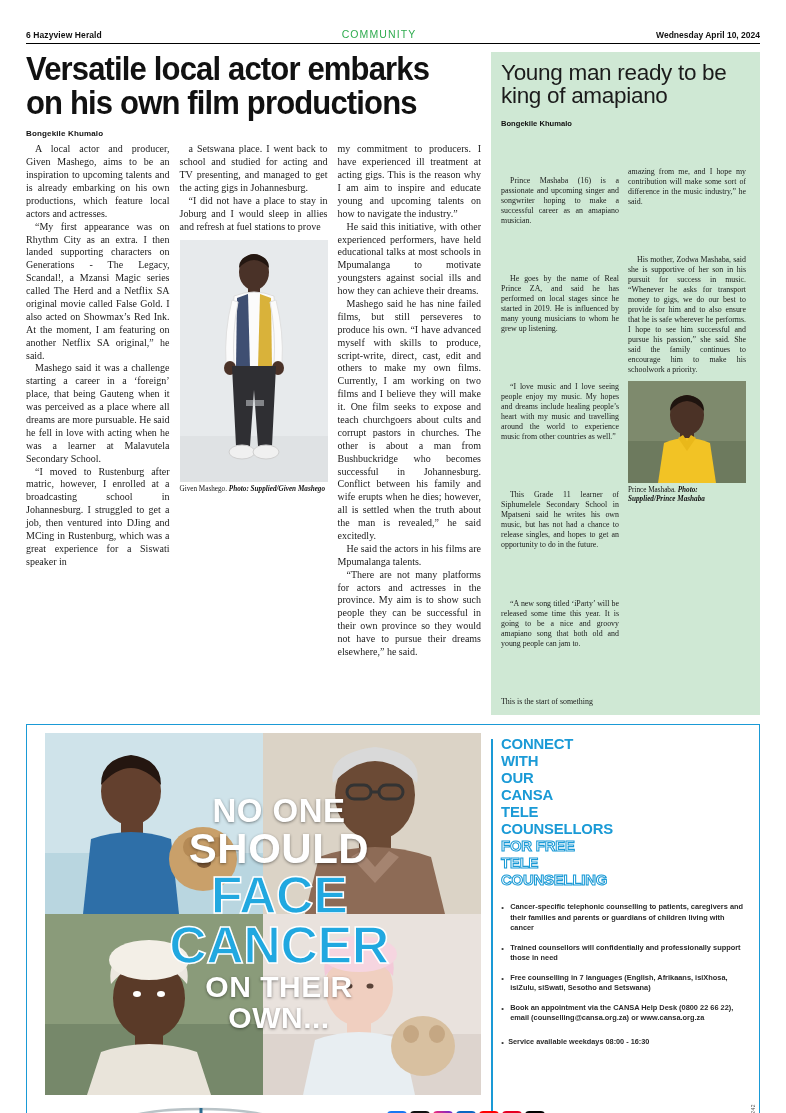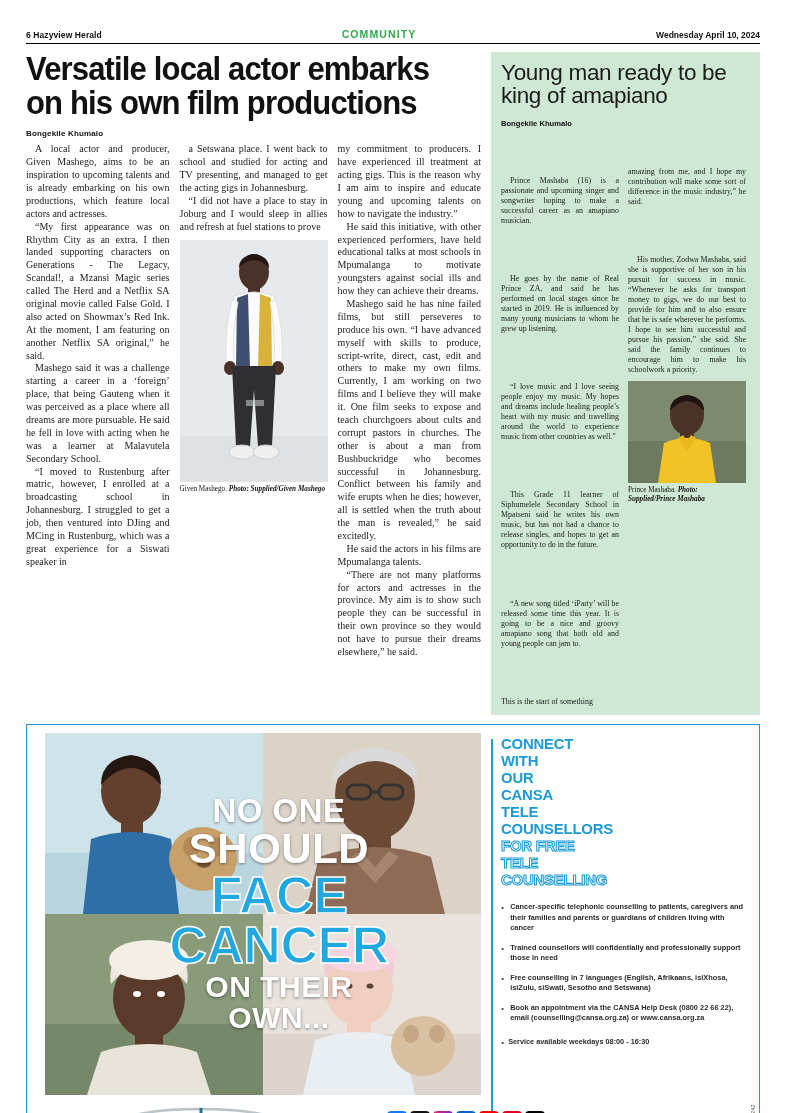--- a/index.html
+++ b/index.html
@@ -6,21 +6,21 @@
   body{
     width:786px;height:1113px;background:#ffffff;
     font-family:"Liberation Serif", serif;
     overflow:hidden;position:relative;
   }
   .page{position:relative;width:786px;height:1113px;box-sizing:border-box;padding:0 26px;}
 
   
   .masthead{display:flex;align-items:flex-end;justify-content:space-between;padding-top:28px;}
   .mast-left{font-family:"Liberation Sans",sans-serif;font-weight:700;font-size:8.5px;color:#111;letter-spacing:.1px;}
-  .mast-center{font-family:"Liberation Sans",sans-serif;font-weight:700;font-size:10.5px;color:#2fac4f;letter-spacing:1.1px;}
+  .mast-center{font-family:"Liberation Sans",sans-serif;font-weight:400;font-size:10.5px;color:#2fac4f;letter-spacing:1.1px;}
   .mast-right{font-family:"Liberation Sans",sans-serif;font-weight:700;font-size:8.5px;color:#111;}
   .mast-rule{border-top:1px solid #000;margin-top:3px;}
 
   
   .main-wrap{display:flex;gap:0;margin-top:8px;}
   .main-left{width:465px;padding-right:10px;box-sizing:border-box;}
   .side-box{width:269px;background:#cfe8d4;padding:9px 10px 8px 10px;box-sizing:border-box;}
 
   .headline{
     font-family:"Liberation Sans",sans-serif;

